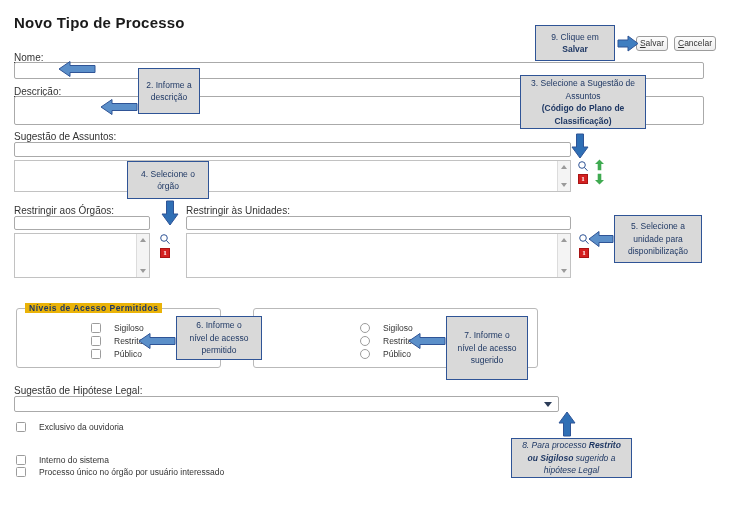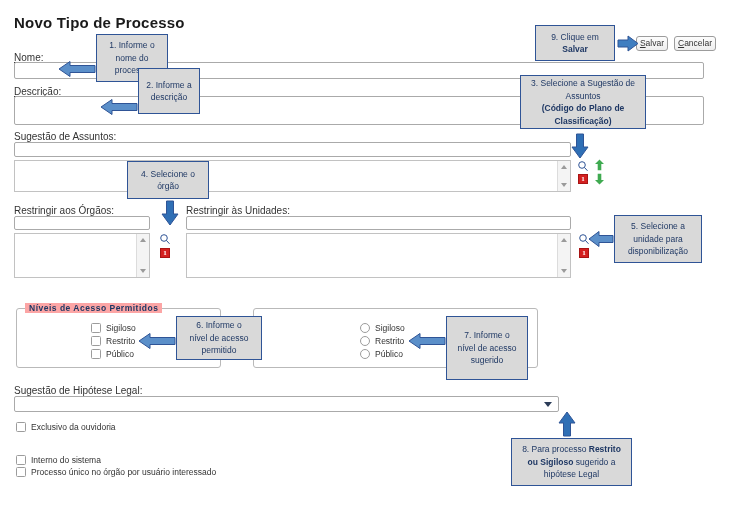--- a/index.html
+++ b/index.html
@@ -106,33 +106,33 @@
     position: absolute;
     box-sizing: border-box;
     border: 1px solid #b9b9b9;
     border-radius: 3px;
     background: #ffffff;
   }
   .fset-legend {
     position: absolute;
     top: -6px;
     left: 8px;
-    background: #fca5a5;
+    background: #eab308;
     padding: 0 4px;
     font-size: 8.5px;
     font-weight: bold;
     color: #1f3864;
     letter-spacing: 0.5px;
     white-space: nowrap;
   }
   .opt-row {
     position: absolute;
     display: flex;
     align-items: center;
-    gap: 5px;
+    gap: 13px;
     font-size: 8.5px;
     color: #333;
     white-space: nowrap;
   }
   .cbx {
     box-sizing: border-box;
     width: 10px; height: 10px;
     border: 1px solid #9c9c9c;
     background: #fff;
     border-radius: 1.5px;
@@ -305,27 +305,20 @@
   </div>
   <div class="opt-row" style="left:16px; top:439px;margin-top:28px;">
     <span class="cbx"></span>
     <span>Processo único no órgão por usuário interessado</span>
   </div>
   <div class="opt-row" style="left:16px; top:455px;">
     <span class="cbx"></span>
     <span>Interno do sistema</span>
   </div>
 
-  <div class="callout" style="left:96px; top:34px; width:72px; height:48px;">
-    <div>
-      <div>1. Informe o</div>
-      <div>nome do</div>
-      <div>processo</div>
-    </div>
-  </div>
   <div class="ann-arrow" style="left:58px; top:60px;">
     <svg width="38" height="18" viewBox="0 0 38 18">
         <path d="M1 9 L12 1.5 L12 5.5 L37 5.5 L37 12.5 L12 12.5 L12 16.5 Z" fill="#5b8fc9" stroke="#2f5496" stroke-width="1" stroke-linejoin="round"></path>
       </svg>
   </div>
 
   <div class="callout" style="left:138px; top:68px; width:62px; height:46px;">
     <div>
       <div>2. Informe a</div>
       <div>descrição</div>
@@ -395,21 +388,21 @@
       <div>nível de acesso</div>
       <div>sugerido</div>
     </div>
   </div>
   <div class="ann-arrow" style="left:408px; top:332px;">
     <svg width="38" height="18" viewBox="0 0 38 18">
         <path d="M1 9 L12 1.5 L12 5.5 L37 5.5 L37 12.5 L12 12.5 L12 16.5 Z" fill="#5b8fc9" stroke="#2f5496" stroke-width="1" stroke-linejoin="round"></path>
       </svg>
   </div>
 
-  <div class="callout" style="left:511px; top:438px; width:121px; height:48px;">
+  <div class="callout" style="left:511px; top:438px; width:121px; height:40px;font-style:italic;">
     <div>
       <div>
         <span>8. Para processo </span><b>Restrito</b>
       </div>
       <div>
         <b>ou Sigiloso</b><span> sugerido a</span>
       </div>
       <div>hipótese Legal</div>
     </div>
   </div>

